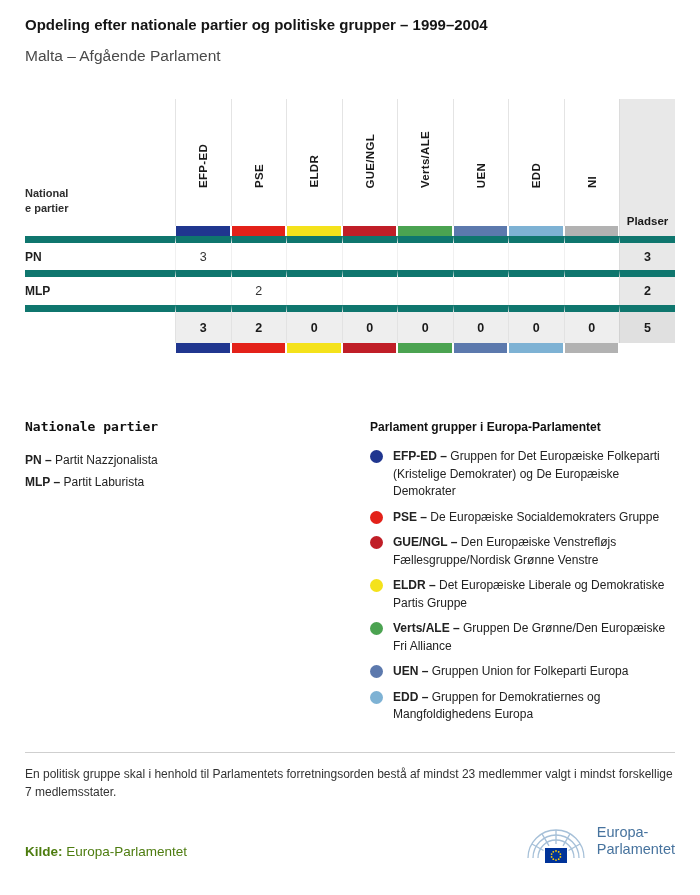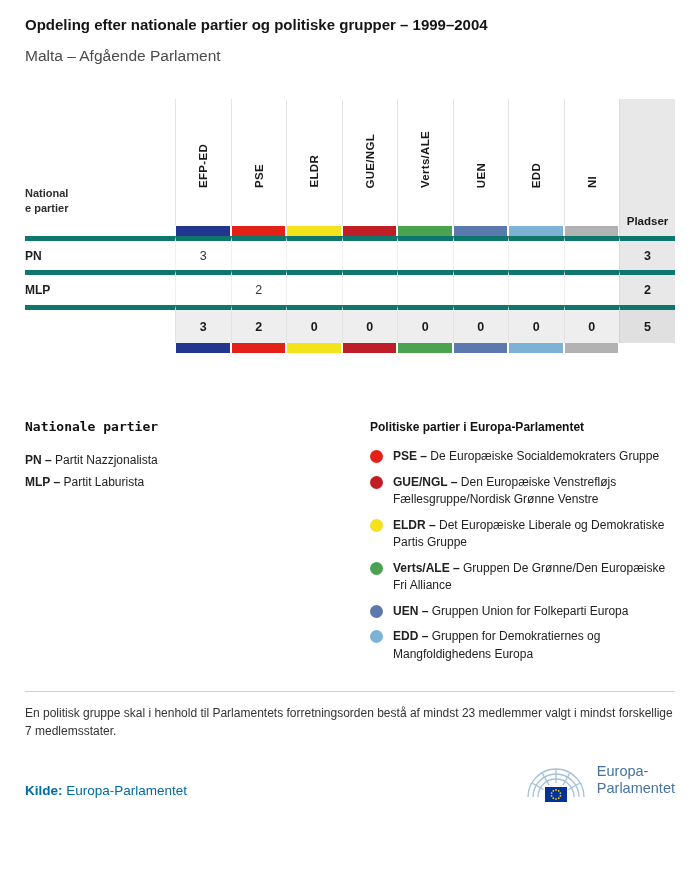--- a/index.html
+++ b/index.html
@@ -9,21 +9,21 @@
   .subtitle{font-size:15.5px;font-weight:400;color:#4a4a4a;margin:10px 0 0;line-height:21px;}
 
   .grid{margin-top:33px;display:grid;grid-template-columns:150px repeat(8,1fr) 56px;grid-template-rows:127px 10px 34px 35px 38px 10px;width:650px;}
   .cell{box-sizing:border-box;}
   .head-group{display:flex;align-items:flex-end;justify-content:center;padding-bottom:38px;border-left:1px solid #e4e4e4;}
   .vtext{writing-mode:vertical-rl;transform:rotate(180deg);font-size:11.5px;font-weight:700;color:#1a1a1a;letter-spacing:.3px;white-space:nowrap;}
   .head-label{display:flex;flex-direction:column;justify-content:flex-end;padding-bottom:10px;font-size:11px;font-weight:700;color:#2e2e2e;line-height:15px;}
   .pladser-head{background:#e8e8e8;display:flex;align-items:flex-end;justify-content:center;padding-bottom:9px;font-size:11.5px;font-weight:700;color:#1a1a1a;border-left:1px solid #dcdcdc;}
   .bar-cell{display:flex;align-items:center;}
   .bar{height:10px;width:100%;margin:0 1px;}
-  .row-top{border-top:5px solid #0f766e;}
+  .row-top{border-top:7px solid #0f766e;}
   .party-label{display:flex;align-items:center;font-size:12px;font-weight:700;color:#1f1f1f;}
   .val{display:flex;align-items:center;justify-content:center;font-size:12.5px;color:#333333;border-left:1px solid #f0f0f0;}
   .pladser-cell{display:flex;align-items:center;justify-content:center;background:#e8e8e8;font-size:12.5px;font-weight:700;color:#1a1a1a;border-left:1px solid #dcdcdc;}
   .total-val{display:flex;align-items:center;justify-content:center;background:#eeeeee;font-size:12.5px;font-weight:700;color:#1a1a1a;border-left:1px solid #e2e2e2;}
   .totals-pladser{display:flex;align-items:center;justify-content:center;background:#e0e0e0;font-size:12.5px;font-weight:700;color:#1a1a1a;border-left:1px solid #d2d2d2;}
 
   .legends{display:flex;margin-top:66px;width:650px;}
   .legend-national{flex:0 0 345px;width:345px;}
   .mono-title{font-family:"DejaVu Sans Mono",monospace;font-size:13px;font-weight:700;color:#111111;}
   .nat-items{margin-top:15px;}
@@ -31,21 +31,21 @@
   .legend-groups{flex:1;max-width:305px;}
   .groups-title{font-size:12px;font-weight:700;color:#111111;line-height:17px;}
   .group-items{margin-top:12px;}
   .group-item{display:flex;margin-bottom:8px;font-size:12px;line-height:17.5px;color:#222222;}
   .dot{width:13px;height:13px;border-radius:50%;flex:0 0 13px;margin:2px 10px 0 0;}
   .b{font-weight:700;margin-top:39px;}
 
   .divider{border:none;border-top:1px solid #cfcfcf;margin:20px 0 0;width:650px;}
   .note{font-size:12px;color:#333333;line-height:18px;margin:12px 0 0;max-width:648px;}
   .footer-row{display:flex;justify-content:space-between;align-items:flex-end;margin-top:16px;width:650px;}
-  .source{font-size:13.5px;color:#0369a1;padding-bottom:6px;}
+  .source{font-size:13.5px;color:#4d7c0f;padding-bottom:6px;}
   .logo{display:flex;align-items:center;}
   .logo-text{color:#47739e;font-size:14.5px;line-height:17px;margin-left:8px;}
 </style>
 </head>
 <body>
 
 <div class="page">
   <h1 class="title">Opdeling efter nationale partier og politiske grupper – 1999–2004</h1>
   <div class="subtitle">Malta – Afgående Parlament</div>
 
@@ -166,22 +166,26 @@
 
   <div class="legends">
     <div class="legend-national">
       <div class="mono-title">Nationale partier</div>
       <div class="nat-items" id="national-items">
           <div class="nat-item"><span class="b">PN –</span><span> Partit Nazzjonalista</span></div>
           <div class="nat-item"><span class="b">MLP –</span><span> Partit Laburista</span></div>
         </div>
     </div>
     <div class="legend-groups">
-      <div class="groups-title">Politiske partier i Europa-Parlamentet</div>
+      <div class="groups-title">Parlament grupper i Europa-Parlamentet</div>
       <div class="group-items" id="group-items">
+          <div class="group-item">
+            <span class="dot" style="background: rgb(32, 54, 143);"></span>
+            <div class="group-text"><span class="b">EFP-ED –</span><span> Gruppen for Det Europæiske Folkeparti (Kristelige Demokrater) og De Europæiske Demokrater</span></div>
+          </div>
           <div class="group-item">
             <span class="dot" style="background: rgb(227, 33, 25);"></span>
             <div class="group-text"><span class="b">PSE –</span><span> De Europæiske Socialdemokraters Gruppe</span></div>
           </div>
           <div class="group-item">
             <span class="dot" style="background: rgb(192, 30, 39);"></span>
             <div class="group-text"><span class="b">GUE/NGL –</span><span> Den Europæiske Venstrefløjs Fællesgruppe/Nordisk Grønne Venstre</span></div>
           </div>
           <div class="group-item">
             <span class="dot" style="background: rgb(244, 226, 27);"></span>

